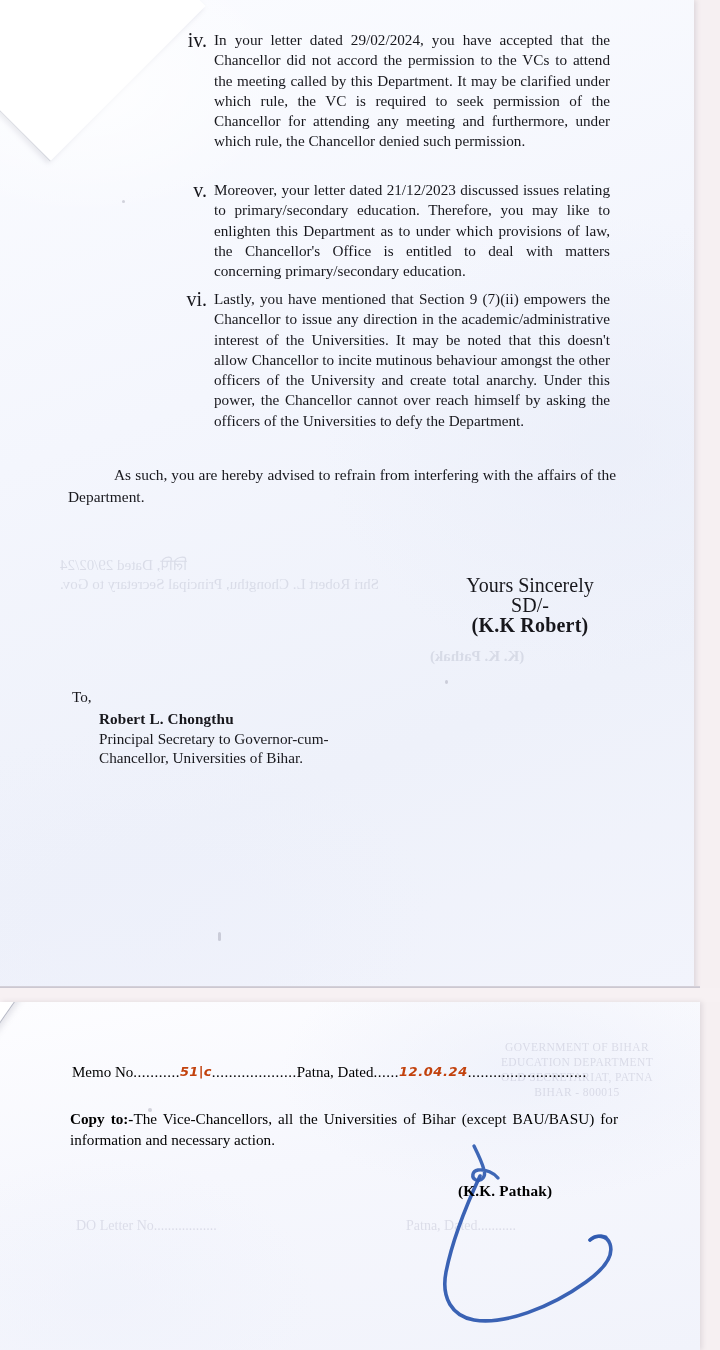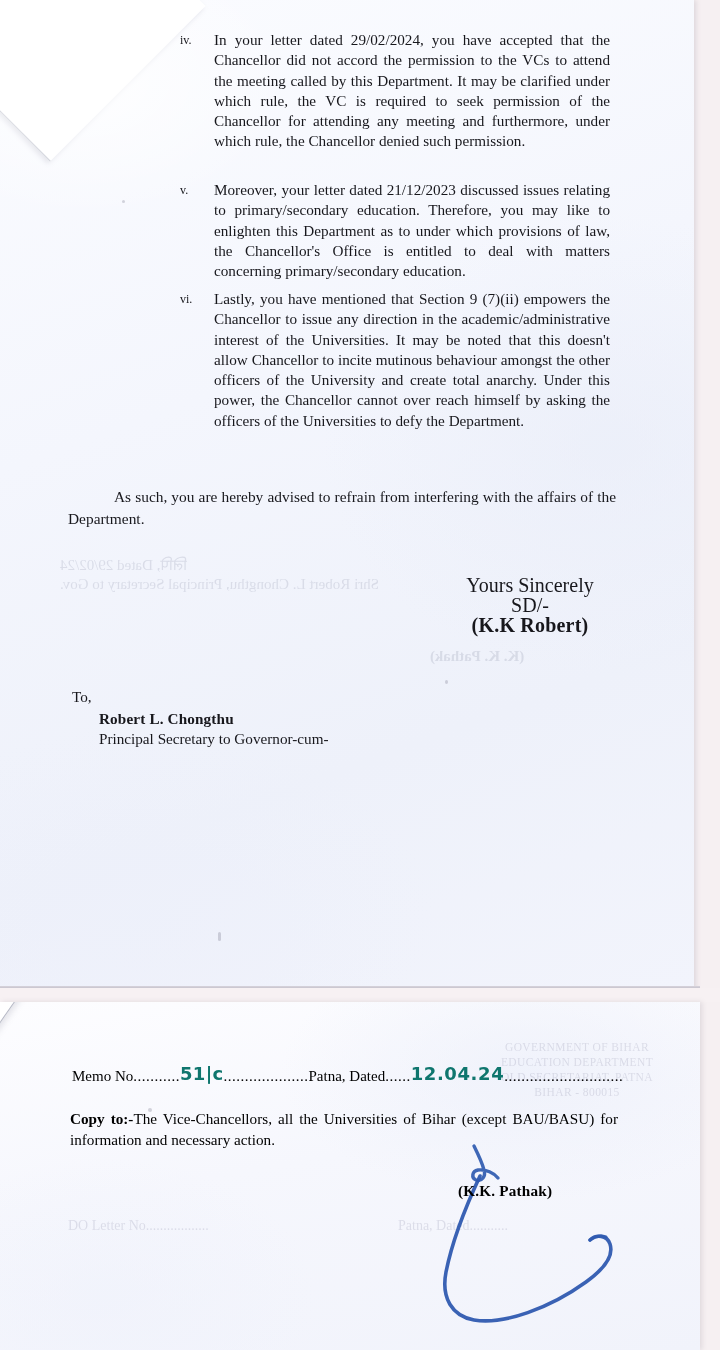--- a/index.html
+++ b/index.html
@@ -98,38 +98,38 @@
   
   .roman-list { position: absolute; left: 0; top: 0; width: 100%; }
   .ritem {
     position: absolute;
     display: flex;
     width: 430px;
     left: 180px;
   }
   .rnum {
     width: 34px;
-    text-align: left;
+    text-align: right;
     padding-right: 7px;
-    font-size: 12px;
+    font-size: 20px;
     line-height: 20.3px;
     flex: 0 0 34px;
   }
   .rbody {
     flex: 1;
     font-size: 15.2px;
     line-height: 20.3px;
     text-align: justify;
     text-justify: inter-word;
     hyphens: none;
   }
 
   .para-assuch {
     position: absolute;
-    left: 68px; top: 486px;
+    left: 68px; top: 464px;
     width: 548px;
     font-size: 15.4px;
     line-height: 21.5px;
     text-align: justify;
     text-indent: 46px;
   }
 
   .signblock {
     position: absolute;
     left: 430px; top: 575px;
@@ -159,22 +159,23 @@
     left: 72px; top: 1064px;
     width: 560px;
     font-size: 15px;
     white-space: nowrap;
     font-family: "Liberation Serif", serif;
     z-index: 6;
   }
   .dots { letter-spacing: .5px; }
   .hand {
     font-family: "DejaVu Sans", sans-serif;
-    color: #0f766e;
-    font-size: 18px;
+    color: #c2410c;
+    font-size: 13px;
+    font-style: italic;
     font-weight: 600;
     letter-spacing: .3px;
     position: relative;
     top: -1px;
   }
   .hand.date { letter-spacing: .6px; }
 
   .copyto {
     position: absolute;
     left: 70px; top: 1108px;
@@ -228,21 +229,21 @@
     font-size: 11.5px;
     color: rgba(92,94,130,.17);
     font-family: "Liberation Serif", serif;
     letter-spacing: .4px;
     z-index: 3;
     pointer-events: none;
     user-select: none;
   }
   .gh-do {
     position: absolute;
-    left: 68px; top: 1218px;
+    left: 76px; top: 1218px;
     font-size: 14px;
     color: rgba(92,94,130,.16);
     font-family: "Liberation Serif", serif;
     z-index: 3;
     white-space: nowrap;
     pointer-events: none;
     user-select: none;
     text-align: center;
   }
   .gh-do .r { position: absolute; left: 330px; top: 0; }
@@ -290,20 +291,21 @@
     <div class="signblock">
       <div>Yours Sincerely</div>
       <div>SD/-</div>
       <div class="bold">(K.K Robert)</div>
     </div>
 
     <div class="to-label">To,</div>
     <div class="to-block">
       <div class="name">Robert L. Chongthu</div>
       <div>Principal Secretary to Governor-cum-</div>
+      <div>Chancellor, Universities of Bihar.</div>
     </div>
 
   </div>
 </div>
 
 <div class="gapline"></div>
 <div class="gap"></div>
 
 <div class="page2">
   <div class="fold2"></div>

